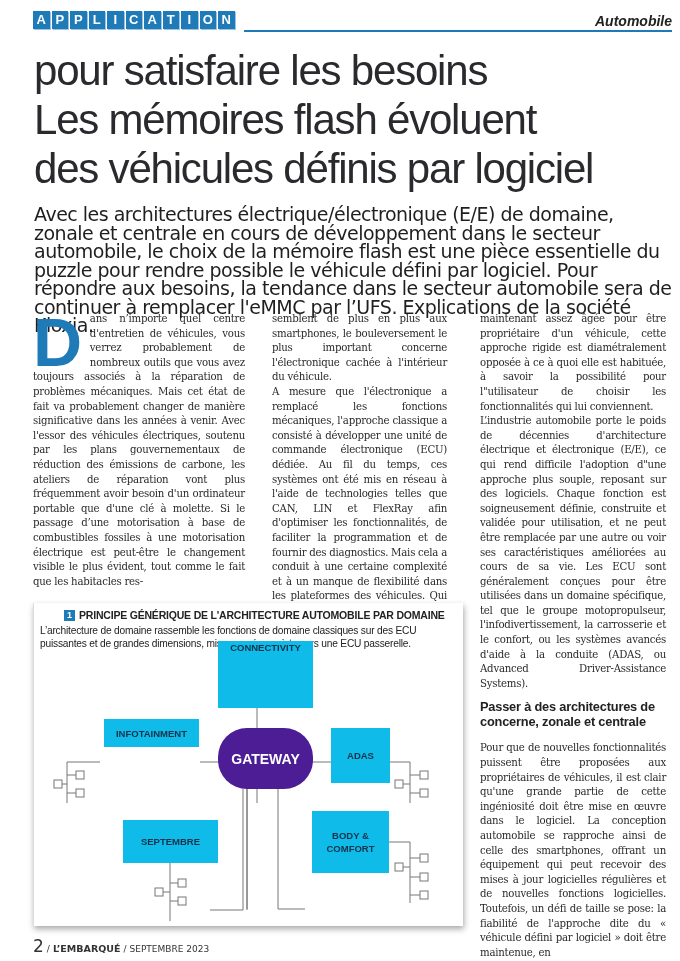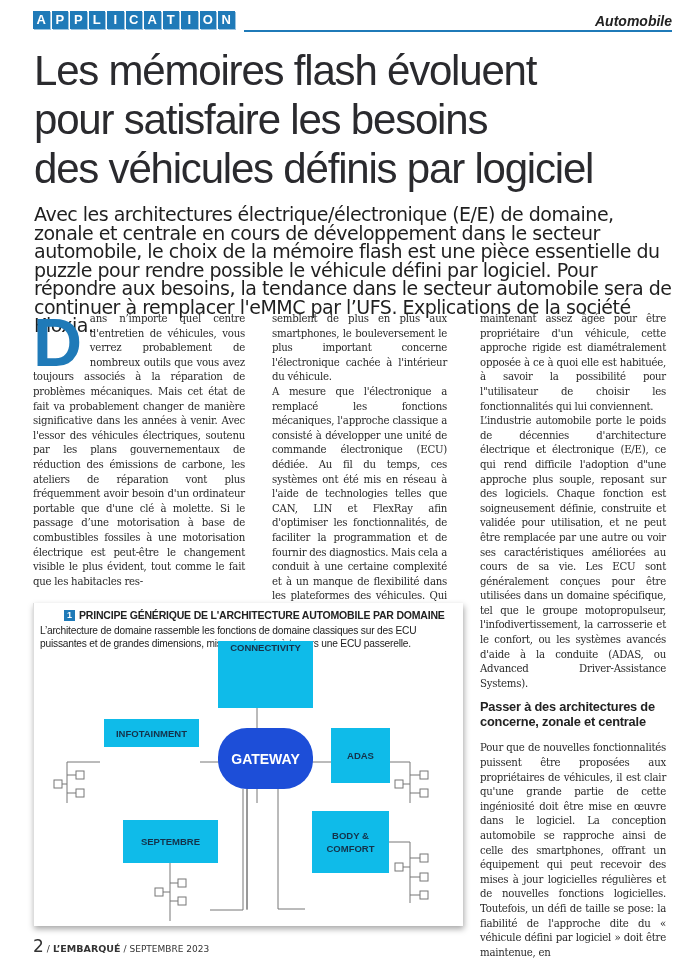--- a/index.html
+++ b/index.html
@@ -39,21 +39,21 @@
 
   .figure {
     position: absolute; left: 33px; top: 603px; width: 430px; height: 323px;
     background: #fff; box-shadow: 1px 3px 6px rgba(0,0,0,0.35); border-left: 1px solid #ddd;
   }
   .fig-title { position: absolute; left: 30px; top: 6px; font-weight: bold; font-size: 10.5px; color: #222; display: flex; align-items: center; gap: 4px; letter-spacing: -0.2px; }
   .fig-num { display: inline-block; width: 11px; height: 11px; background: #1f7ab8; color: #fff; font-size: 9px; line-height: 11px; text-align: center; }
   .fig-caption { position: absolute; left: 6px; top: 21px; width: 420px; font-size: 10.2px; line-height: 13px; color: #222; letter-spacing: -0.2px; }
 
   .box { position: absolute; background: #0fbbe9; color: #14324a; font-weight: bold; font-size: 9.5px; display: flex; align-items: center; justify-content: center; text-align: center; line-height: 13px; }
-  .gateway { position: absolute; background: #1d4ed8; color: #fff; font-weight: bold; font-size: 14px; display: flex; align-items: center; justify-content: center; border-radius: 29px; }
+  .gateway { position: absolute; background: #4c1d95; color: #fff; font-weight: bold; font-size: 14px; display: flex; align-items: center; justify-content: center; border-radius: 29px; }
   .diagram-svg { position: absolute; left: 0; top: 0; }
 
   .footer { position: absolute; left: 33px; top: 936px; font-family: "DejaVu Sans", sans-serif; color: #333; display: flex; align-items: baseline; gap: 3px; }
   .footer .pg { font-size: 17px; }
   .footer .sep { font-size: 9px; }
   .footer .mag { font-weight: bold; font-size: 9.5px; }
   .footer .date { font-size: 9px; }
 </style>
 </head>
 <body>
@@ -68,22 +68,22 @@
     <span>A</span>
     <span>T</span>
     <span>I</span>
     <span>O</span>
     <span>N</span>
   </div>
 <div class="rubric-rule"></div>
 <div class="section-label">Automobile</div>
 
 <h1 class="headline">
+  <div>pour satisfaire les besoins</div>
   <div>Les mémoires flash évoluent</div>
-  <div>pour satisfaire les besoins</div>
   <div>des véhicules définis par logiciel</div>
 </h1>
 
 <p class="standfirst">Avec les architectures électrique/électronique (E/E) de domaine, zonale et centrale en cours de développement dans le secteur automobile, le choix de la mémoire flash est une pièce essentielle du puzzle pour rendre possible le véhicule défini par logiciel. Pour répondre aux besoins, la tendance dans le secteur automobile sera de continuer à remplacer l'eMMC par l’UFS. Explications de la société Kioxia.</p>
 
 <div class="col col1">
   <span class="dropcap">D</span>
   <p>ans n’importe quel centre d'entretien de véhicules, vous verrez probablement de nombreux outils que vous avez toujours associés à la réparation de problèmes mécaniques. Mais cet état de fait va probablement changer de manière significative dans les années à venir. Avec l'essor des véhicules électriques, soutenu par les plans gouvernementaux de réduction des émissions de carbone, les ateliers de réparation vont plus fréquemment avoir besoin d'un ordinateur portable que d'une clé à molette. Si le passage d’une motorisation à base de combustibles fossiles à une motorisation électrique est peut-être le changement visible le plus évident, tout comme le fait que les habitacles res-</p>
 </div>
 

